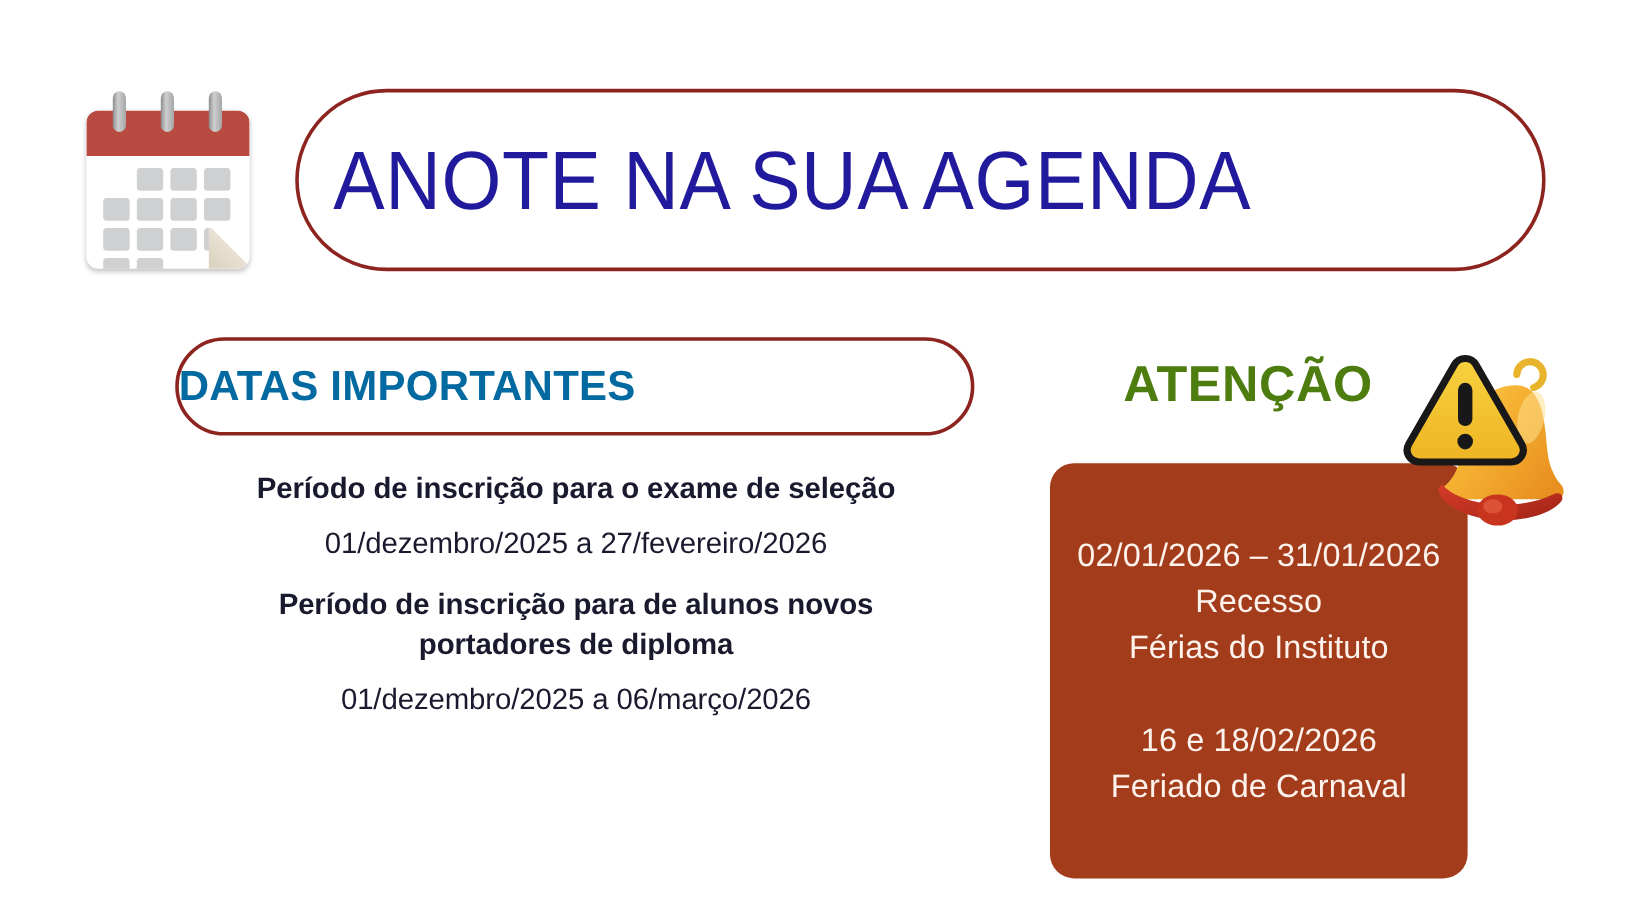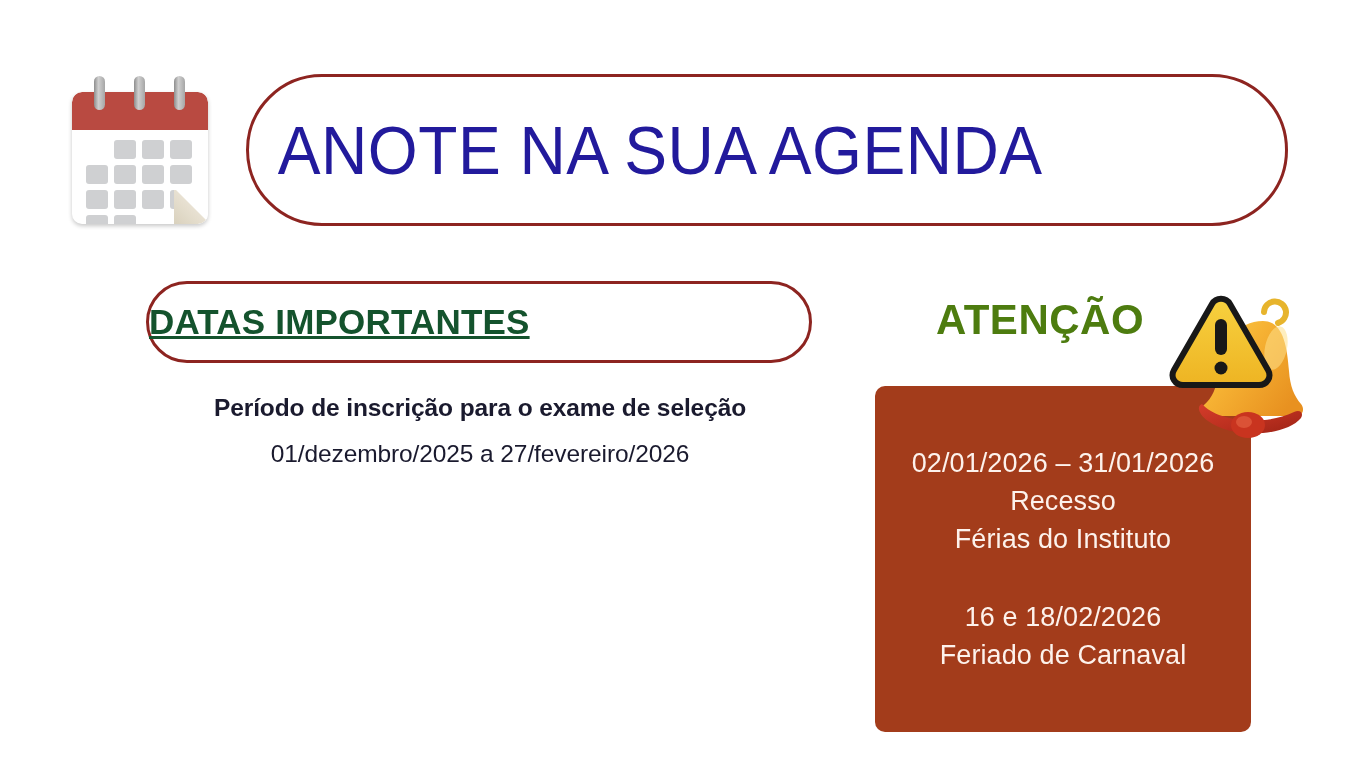--- a/index.html
+++ b/index.html
@@ -129,24 +129,23 @@
   .subtitle-pill {
     left: 146px;
     top: 281px;
     width: 666px;
     height: 82px;
     border-radius: 41px;
   }
   .subtitle-text {
     font-size: 35px;
     font-weight: bold;
-    color: #14532d;
+    color: #0369a1;
     letter-spacing: 0.2px;
     white-space: nowrap;
-    text-decoration: underline;
   }
 
   
   .dates-column {
     position: absolute;
     left: 130px;
     top: 392px;
     width: 700px;
     text-align: center;
   }
@@ -178,24 +177,24 @@
     font-weight: bold;
     color: #4d7c0f;
     letter-spacing: 0.5px;
     white-space: nowrap;
   }
 
   .notice-box {
     position: absolute;
     left: 875px;
     top: 386px;
-    width: 376px;
+    width: 348px;
     height: 346px;
     background: #a33c1b;
-    border-radius: 10px;
+    border-radius: 20px;
     color: #fdf2ec;
     display: flex;
     flex-direction: column;
     align-items: center;
     justify-content: center;
     padding: 14px 18px;
     z-index: 1;
   }
   .notice-block { text-align: center; }
   .notice-block .nline {
@@ -264,20 +263,25 @@
     <span class="subtitle-text">DATAS IMPORTANTES</span>
   </div>
 
   <div class="dates-column">
 
     <div class="date-entry">
       <div class="entry-title">Período de inscrição para o exame de seleção</div>
       <div class="entry-date">01/dezembro/2025 a 27/fevereiro/2026</div>
     </div>
 
+    <div class="date-entry">
+      <div class="entry-title">Período de inscrição para de alunos novos</div>
+      <div class="entry-title">portadores de diploma</div>
+      <div class="entry-date">01/dezembro/2025 a 06/março/2026</div>
+    </div>
 
 
   </div>
 
   <div class="attention-heading">ATENÇÃO</div>
 
   <div class="alert-icon">
     <svg viewBox="0 0 148 160" xmlns="http://www.w3.org/2000/svg">
       <defs>
         <linearGradient id="bellGrad" x1="0%" y1="0%" x2="100%" y2="70%">

